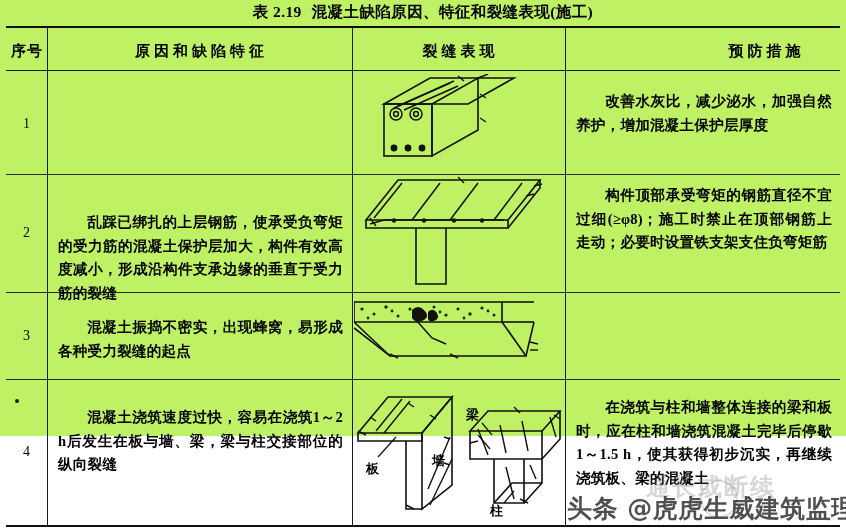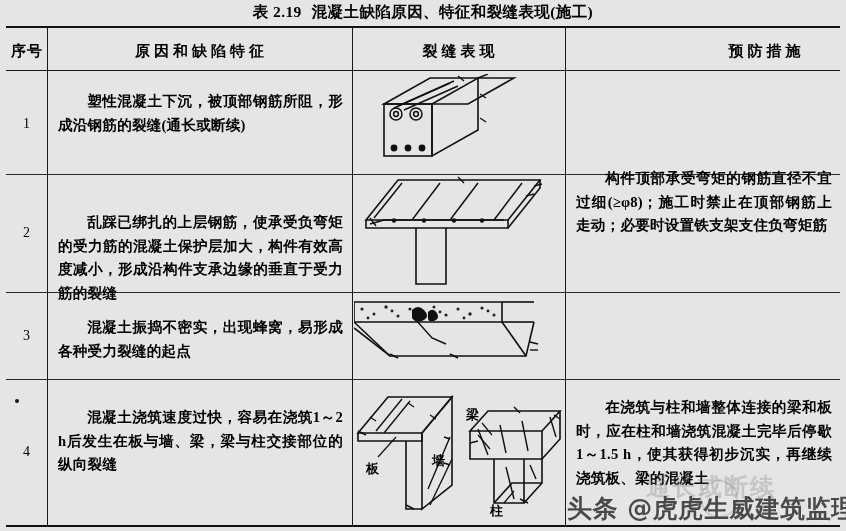--- a/index.html
+++ b/index.html
@@ -12,22 +12,22 @@
     height: 531px;
     overflow: hidden;
     font-family: "Liberation Serif", "DejaVu Serif", serif;
     color: #000000;
     position: relative;
   }
 
   #page {
     position: relative;
     width: 846px;
-    height: 531px;
-    background: #e5e5e5;
+    height: 436px;
+    background: #bef264;
   }
 
   
   .caption {
     position: absolute;
     top: 2px;
     left: 0;
     width: 846px;
     text-align: center;
     font-size: 15.5px;
@@ -134,21 +134,21 @@
   .r2 { top: 146px; height: 118px; }
   .r3 { top: 264px; height: 87px; }
   .r4 { top: 351px; height: 146px; }
 
   .t-r1 { top: 62px; }
   .t-r2 { top: 156px; margin-top: 27px; }
   .t-r3 { top: 288px; }
   .t-r4 { top: 378px; }
 
   .p-r1 { top: 62px; }
-  .p-r2 { top: 139px; }
+  .p-r2 { top: 156px; }
   .p-r3 { top: 288px; }
   .p-r4 { top: 368px; }
 
   
   .fig {
     position: absolute;
     left: 348px;
     width: 210px;
     overflow: visible;
   }
@@ -227,21 +227,20 @@
     <div class="hsep h3"></div>
 
     <div class="hdr-cell c0">序号</div>
     <div class="hdr-cell c1">原因和缺陷特征</div>
     <div class="hdr-cell c2">裂缝表现</div>
     <div class="hdr-cell c3">预防措施</div>
 
     <div class="idx r1">
       <span>1</span>
     </div>
-    <div class="txt cause t-r1">塑性混凝土下沉，被顶部钢筋所阻，形成沿钢筋的裂缝(通长或断续)</div>
     <div class="fig r1">
       <svg width="210" height="100" viewBox="0 0 210 100">
         <g fill="none" stroke="#111" stroke-width="1.6">
 
           <rect x="30" y="30" width="48" height="52"></rect>
 
           <path d="M30 30 L76 4 L160 4 L114 30 Z"></path>
 
           <path d="M78 30 L124 4 L124 56 L78 82 Z"></path>
         </g>
@@ -266,20 +265,21 @@
         </g>
 
         <g stroke="#111" stroke-width="1.4">
           <path d="M104 2 L110 7"></path>
           <path d="M126 20 L132 24"></path>
           <path d="M126 44 L132 48"></path>
           <path d="M124 4 L134 0"></path>
         </g>
       </svg>
     </div>
+    <div class="txt prev p-r1">改善水灰比，减少泌水，加强自然养护，增加混凝土保护层厚度</div>
 
     <div class="idx r2">
       <span>2</span>
     </div>
     <div class="txt cause t-r2">乱踩已绑扎的上层钢筋，使承受负弯矩的受力筋的混凝土保护层加大，构件有效高度减小，形成沿构件支承边缘的垂直于受力筋的裂缝</div>
     <div class="fig r2">
       <svg width="210" height="118" viewBox="0 0 210 118">
         <g fill="none" stroke="#111" stroke-width="1.6">
 
           <path d="M12 46 L44 6 L186 6 L154 46 Z"></path>

